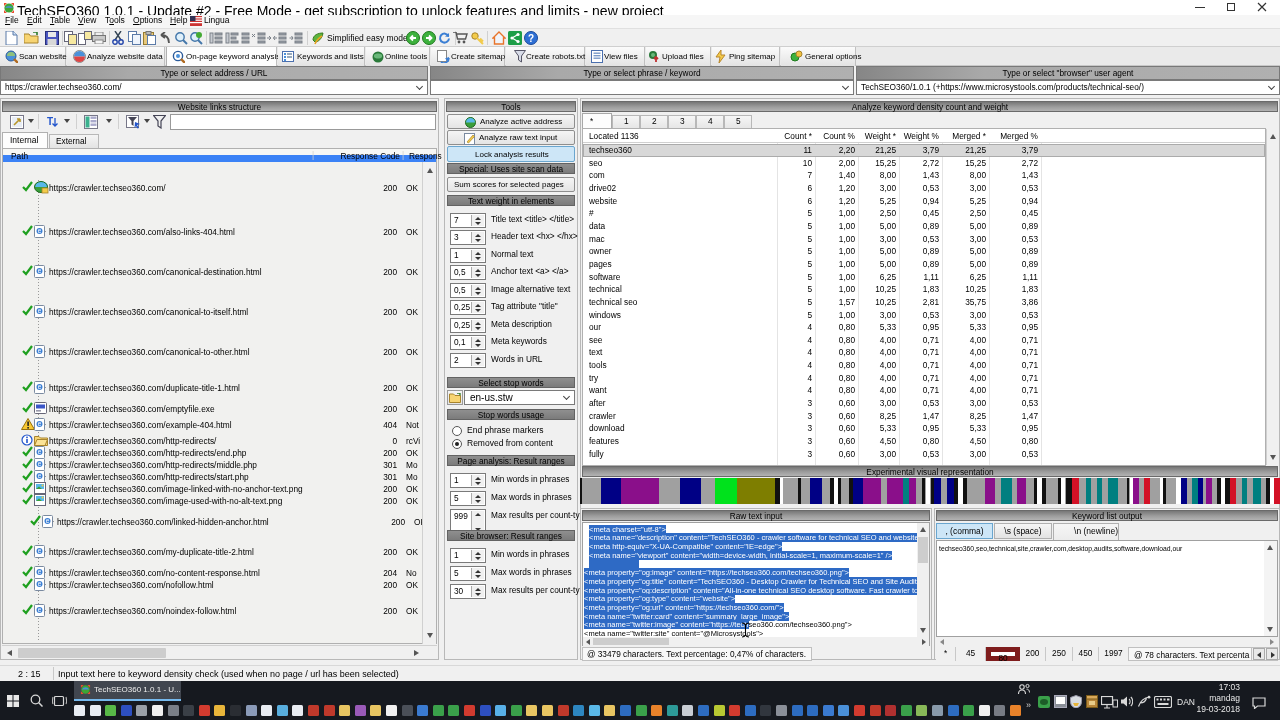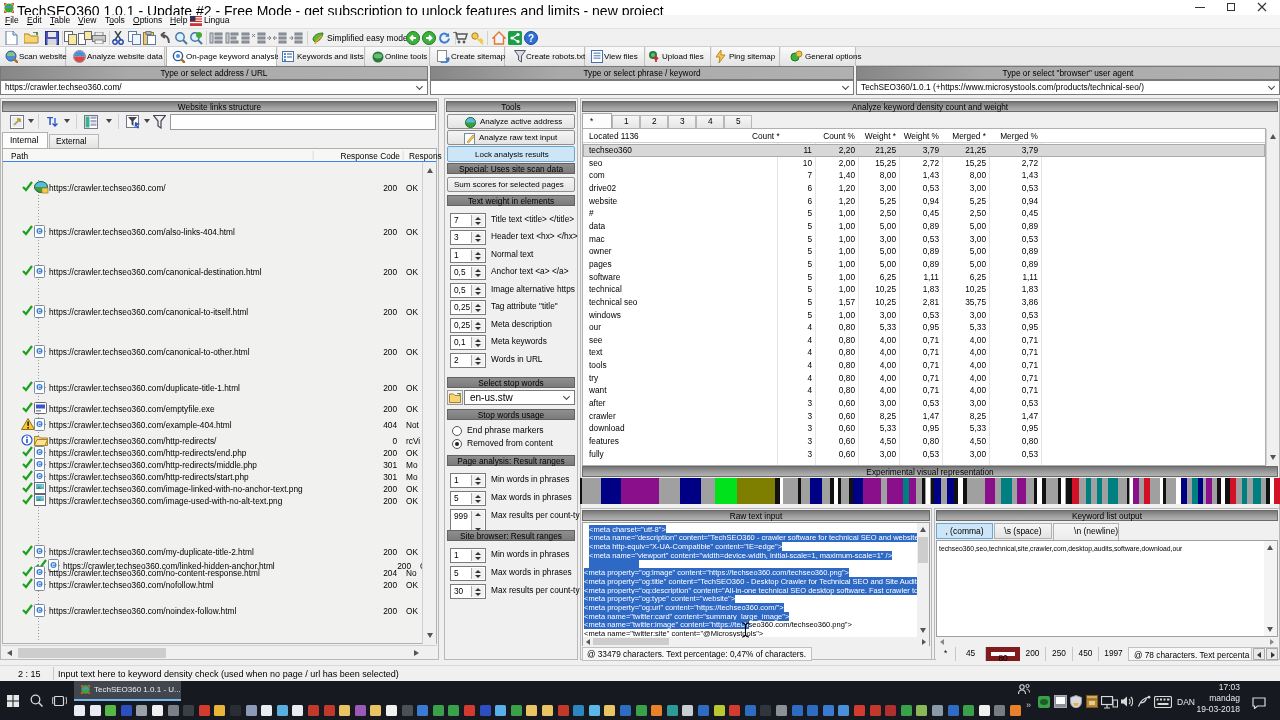--- a/index.html
+++ b/index.html
@@ -368,21 +368,21 @@
   <div class="abs" style="left:2px;top:132px;width:435px;height:16px;">
     <div class="abs" style="left:0;top:0;width:46px;height:16px;background:#fdfdfd;border:1px solid #b0b0b0;border-bottom:none;">
         <span class="abs" style="left:7px;top:2px;font-size:8.5px;">Internal</span>
       </div>
     <div class="abs" style="left:47px;top:2px;width:50px;height:14px;background:linear-gradient(180deg,#f5f5f5,#e3e3e3);border:1px solid #b8b8b8;border-bottom:none;">
         <span class="abs" style="left:6px;top:1px;font-size:8.3px;">External</span>
       </div>
   </div>
 
   <div class="abs" style="left:2px;top:148px;width:435px;height:496px;background:#f1f1ef;border:1px solid #b0b0b0;"></div>
-  <div class="abs" style="left:3px;top:149px;width:433px;height:13px;background:#f7f7f5;border-bottom:1px solid #3b82f6;">
+  <div class="abs" style="left:3px;top:149px;width:433px;height:13px;background:#f7f7f5;border-bottom:7px solid #3b82f6;">
     <span class="abs" style="left:8px;top:2px;">Path</span>
     <span class="abs" style="left:309px;top:1px;color:#d0d0ce;">|</span>
     <span class="abs" style="left:335px;top:2px;width:62px;text-align:right;font-size:8.3px;">Response Code</span>
     <span class="abs" style="left:399px;top:1px;color:#d0d0ce;">|</span>
     <span class="abs" style="left:406px;top:2px;">Respons</span>
   </div>
 
   <div class="abs" style="left:38px;top:180px;width:1px;height:460px;background-image:repeating-linear-gradient(180deg,#999 0 1px,transparent 1px 3px);"></div>
 
   <div class="abs" style="left:0;top:180px;width:420px;height:14px;">
@@ -580,21 +580,21 @@
       <svg class="abs" style="left:34px;top:1px;" width="12" height="12" viewBox="0 0 12 12">
         <rect x="0.5" y="0.5" width="11" height="11" fill="#fff" stroke="#667"></rect>
         <rect x="2" y="2" width="8" height="5" fill="#58b8e8"></rect>
         <path d="M2 7 L5 4.5 L8 7 Z" fill="#3a9e3a"></path>
         <circle cx="8.5" cy="3.5" r="1" fill="#f3cb4a"></circle>
       </svg>
       <span class="abs" style="left:49px;top:3px;white-space:nowrap;">https://crawler.techseo360.com/image-used-with-no-alt-text.png</span>
       <span class="abs" style="left:352px;top:3px;width:45px;text-align:right;">200</span>
       <span class="abs" style="left:406px;top:3px;">OK</span>
     </div>
-  <div class="abs" style="left:14px;top:514px;width:420px;height:14px;margin-top:44px;">
+  <div class="abs" style="left:8px;top:514px;width:420px;height:14px;">
       <div class="abs" style="left:39px;top:7px;width:9px;height:1px;background-image:repeating-linear-gradient(90deg,#999 0 1px,transparent 1px 3px);"></div>
       <svg class="abs" style="left:22px;top:1px;" width="11" height="11" viewBox="0 0 11 11">
         <path d="M1 6 L4 9 L10 1" fill="none" stroke="#1fa01f" stroke-width="2.2"></path>
       </svg>
       <svg class="abs" style="left:34px;top:1px;" width="11" height="13" viewBox="0 0 11 13">
         <rect x="0.5" y="0.5" width="10" height="12" rx="1" fill="#fff" stroke="#7a8aa0"></rect>
         <circle cx="5.5" cy="6" r="3" fill="#3b7fd4"></circle>
         <text x="5.5" y="8.4" font-size="6.5" fill="#fff" text-anchor="middle" font-family="Liberation Sans">e</text>
       </svg>
       <span class="abs" style="left:49px;top:3px;white-space:nowrap;">https://crawler.techseo360.com/linked-hidden-anchor.html</span>
@@ -712,21 +712,21 @@
     <span class="abs" style="left:491px;top:249px;font-size:8.3px;white-space:nowrap;">Normal text</span>
   <div class="spin" style="left:450px;top:265px;width:36px;height:15px;">
       <span class="v">0,5</span>
       <span class="ud"></span>
     </div>
     <span class="abs" style="left:491px;top:266px;font-size:8.3px;white-space:nowrap;">Anchor text &lt;a&gt; &lt;/a&gt;</span>
   <div class="spin" style="left:450px;top:283px;width:36px;height:15px;">
       <span class="v">0,5</span>
       <span class="ud"></span>
     </div>
-    <span class="abs" style="left:491px;top:284px;font-size:8.3px;white-space:nowrap;">Image alternative https</span>
+    <span class="abs" style="left:491px;top:284px;font-size:8.3px;white-space:nowrap;">Image alternative text</span>
   <div class="spin" style="left:450px;top:300px;width:36px;height:15px;">
       <span class="v">0,25</span>
       <span class="ud"></span>
     </div>
     <span class="abs" style="left:491px;top:301px;font-size:8.3px;white-space:nowrap;">Tag attribute "title"</span>
   <div class="spin" style="left:450px;top:318px;width:36px;height:15px;">
       <span class="v">0,25</span>
       <span class="ud"></span>
     </div>
     <span class="abs" style="left:491px;top:319px;font-size:8.3px;white-space:nowrap;">Meta description</span>
@@ -818,21 +818,21 @@
   <div class="abs" style="left:582px;top:128px;width:684px;height:338px;background:#fff;border:1px solid #b0b0b0;"></div>
   <div class="abs" style="left:777px;top:129px;width:1px;height:336px;background:#e4e4e4;"></div>
   <div class="abs" style="left:815px;top:129px;width:1px;height:336px;background:#e4e4e4;"></div>
   <div class="abs" style="left:858px;top:129px;width:1px;height:336px;background:#e4e4e4;"></div>
   <div class="abs" style="left:899px;top:129px;width:1px;height:336px;background:#e4e4e4;"></div>
   <div class="abs" style="left:942px;top:129px;width:1px;height:336px;background:#e4e4e4;"></div>
   <div class="abs" style="left:989px;top:129px;width:1px;height:336px;background:#e4e4e4;"></div>
   <div class="abs" style="left:1041px;top:129px;width:1px;height:336px;background:#e4e4e4;"></div>
   <div class="abs" style="left:583px;top:129px;width:682px;height:14px;background:#fff;border-bottom:1px solid #d0d0d0;"></div>
   <span class="abs" style="left:589px;top:131px;">Located 1136</span>
-  <span class="abs" style="left:752px;top:131px;width:60px;">Count *</span>
+  <span class="abs" style="left:752px;top:131px;width:60px;text-align:right;">Count *</span>
   <span class="abs" style="left:795px;top:131px;width:60px;text-align:right;">Count %</span>
   <span class="abs" style="left:836px;top:131px;width:60px;text-align:right;">Weight *</span>
   <span class="abs" style="left:879px;top:131px;width:60px;text-align:right;">Weight %</span>
   <span class="abs" style="left:926px;top:131px;width:60px;text-align:right;">Merged *</span>
   <span class="abs" style="left:978px;top:131px;width:60px;text-align:right;">Merged %</span>
   <div class="abs" style="left:583px;top:144.0px;width:682px;height:12.7px;background:#d8d8d8;border:1px solid #ababab;"></div>
   <span class="abs" style="left:589px;top:145.0px;white-space:nowrap;">techseo360</span>
   <span class="abs" style="left:757px;top:145.0px;width:55px;text-align:right;">11</span>
   <span class="abs" style="left:800px;top:145.0px;width:55px;text-align:right;">2,20</span>
   <span class="abs" style="left:841px;top:145.0px;width:55px;text-align:right;">21,25</span>

